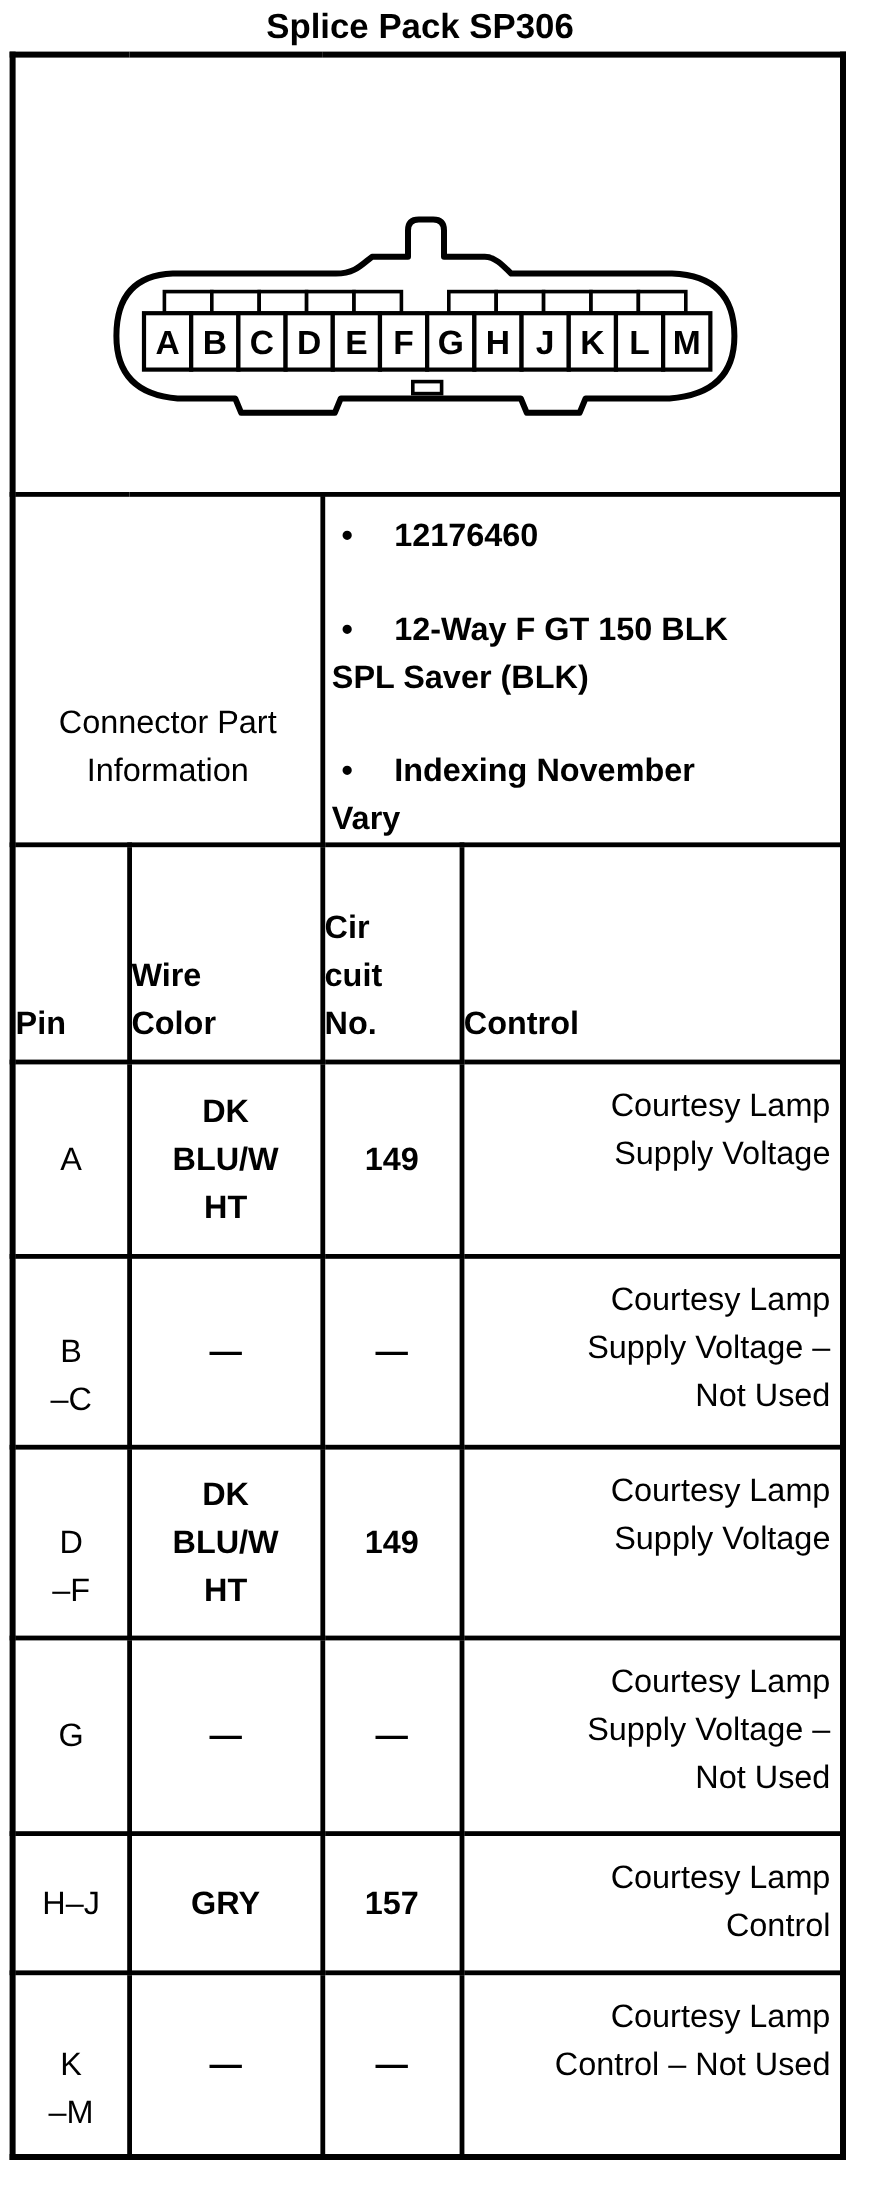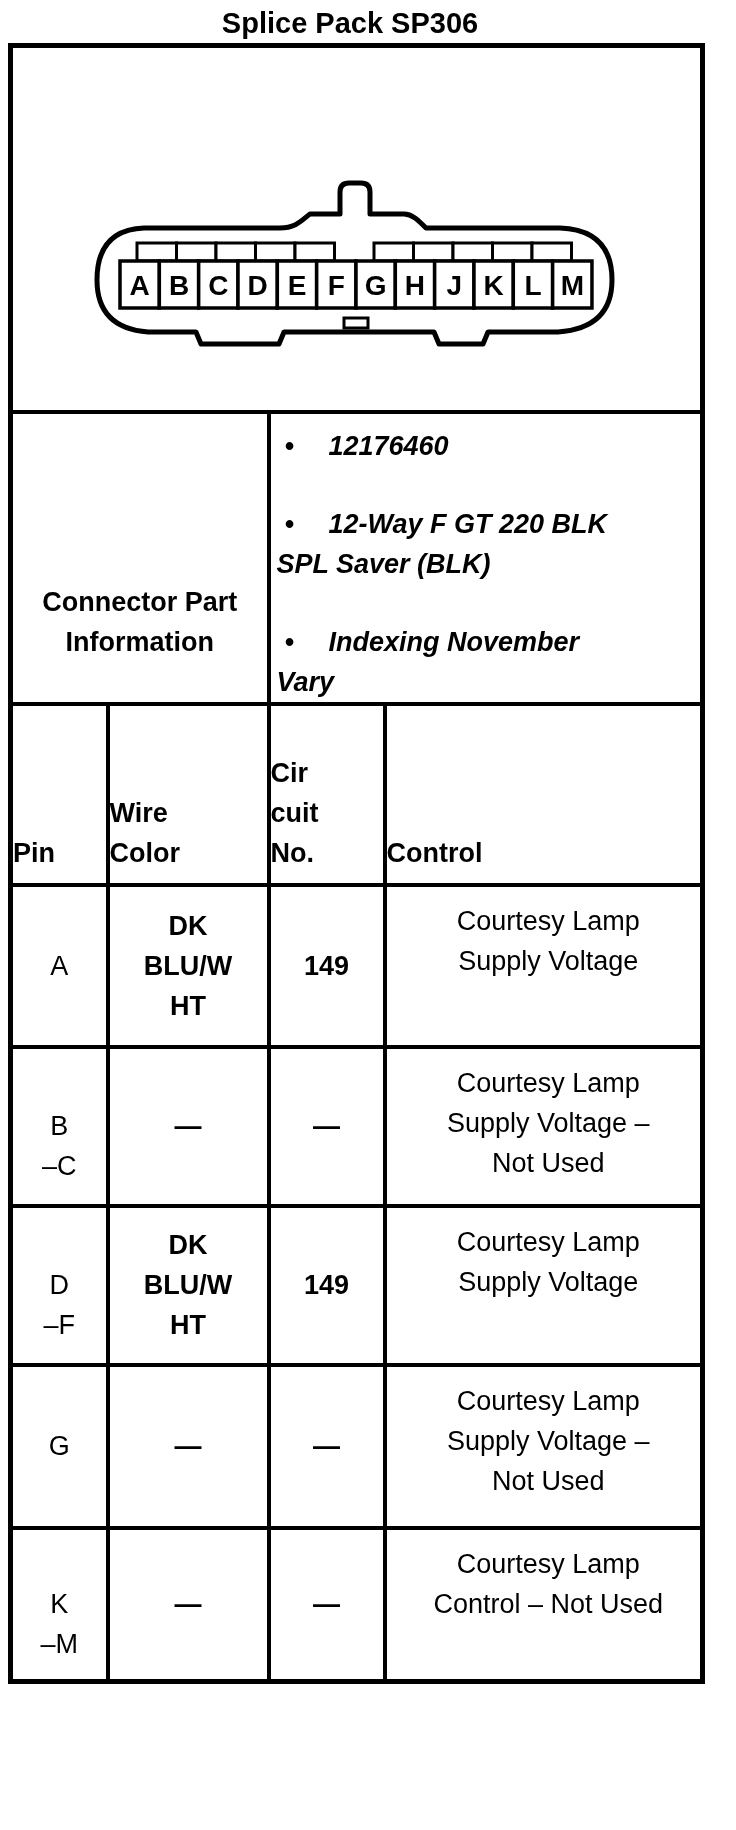--- a/index.html
+++ b/index.html
@@ -27,44 +27,44 @@
   col.c-pin{width:97px;}
   col.c-wire{width:161px;}
   col.c-cir{width:116px;}
   col.c-fn{width:318px;}
 
   td.diagram-cell{vertical-align:top;padding:0;}
   td.diagram-cell svg{display:block;margin:128px auto 0 auto;}
 
   td.partinfo-label{
     vertical-align:bottom;text-align:center;
-    font-weight:bold;white-space:pre-line;
+    font-weight:normal;white-space:pre-line;
     padding-bottom:40px;
   }
   td.partinfo-bullets{
     vertical-align:top;font-weight:bold;
     padding:12px 60px 0 6px;
   }
-  .bullet-item{margin:0 0 38px 0;white-space:pre-line;font-style:italic;}
+  .bullet-item{margin:0 0 38px 0;white-space:pre-line;}
   .bullet-item:last-child{margin-bottom:0;}
   .bullet-dot{display:inline-block;width:44px;padding-left:8px;}
 
   th.hdr{
     vertical-align:bottom;text-align:left;
     font-weight:bold;white-space:pre-line;
     padding-bottom:10px;
   }
   td.pin-cell{vertical-align:middle;text-align:center;}
   td.pin-cell .pin-val{display:inline-block;white-space:pre-line;}
   td.pin-cell .pin-val.two{transform:translateY(20px);}
   td.wire-cell,td.cir-cell{
     vertical-align:middle;text-align:center;white-space:pre-line;font-weight:bold;
   }
   td.fn-cell{
-    vertical-align:top;text-align:center;white-space:pre-line;
+    vertical-align:top;text-align:right;white-space:pre-line;
     padding:14px 8px 8px 18px;
   }
 </style>
 </head>
 <body>
 
 <div class="page">
 
   <div class="doc-title">Splice Pack SP306</div>
 
@@ -150,21 +150,21 @@
               </g>
         </svg>
       </td>
     </tr>
 
     <tr style="height:269px;">
       <td class="partinfo-label" colspan="2">Connector Part
 Information</td>
       <td class="partinfo-bullets" colspan="2">
         <div class="bullet-item"><span class="bullet-dot">•</span><span>12176460</span></div>
-        <div class="bullet-item"><span class="bullet-dot">•</span><span>12-Way F GT 220 BLK
+        <div class="bullet-item"><span class="bullet-dot">•</span><span>12-Way F GT 150 BLK
 SPL Saver (BLK)</span></div>
         <div class="bullet-item"><span class="bullet-dot">•</span><span>Indexing November Vary</span></div>
       </td>
     </tr>
 
     <tr style="height:181px;">
       <th class="hdr">Pin</th>
       <th class="hdr">Wire
 Color</th>
       <th class="hdr">Cir
@@ -202,20 +202,27 @@
 Supply Voltage</td>
     </tr>
     <tr style="height:163px;">
       <td class="pin-cell"><span class="pin-val">G</span></td>
       <td class="wire-cell">—</td>
       <td class="cir-cell">—</td>
       <td class="fn-cell">Courtesy Lamp
 Supply Voltage –
 Not Used</td>
     </tr>
+    <tr style="height:116px;">
+      <td class="pin-cell"><span class="pin-val">H–J</span></td>
+      <td class="wire-cell">GRY</td>
+      <td class="cir-cell">157</td>
+      <td class="fn-cell">Courtesy Lamp
+Control</td>
+    </tr>
     <tr style="height:154px;">
       <td class="pin-cell"><span class="pin-val two">K
 –M</span></td>
       <td class="wire-cell">—</td>
       <td class="cir-cell">—</td>
       <td class="fn-cell">Courtesy Lamp
 Control – Not Used</td>
     </tr>
   </tbody>
     </table>

